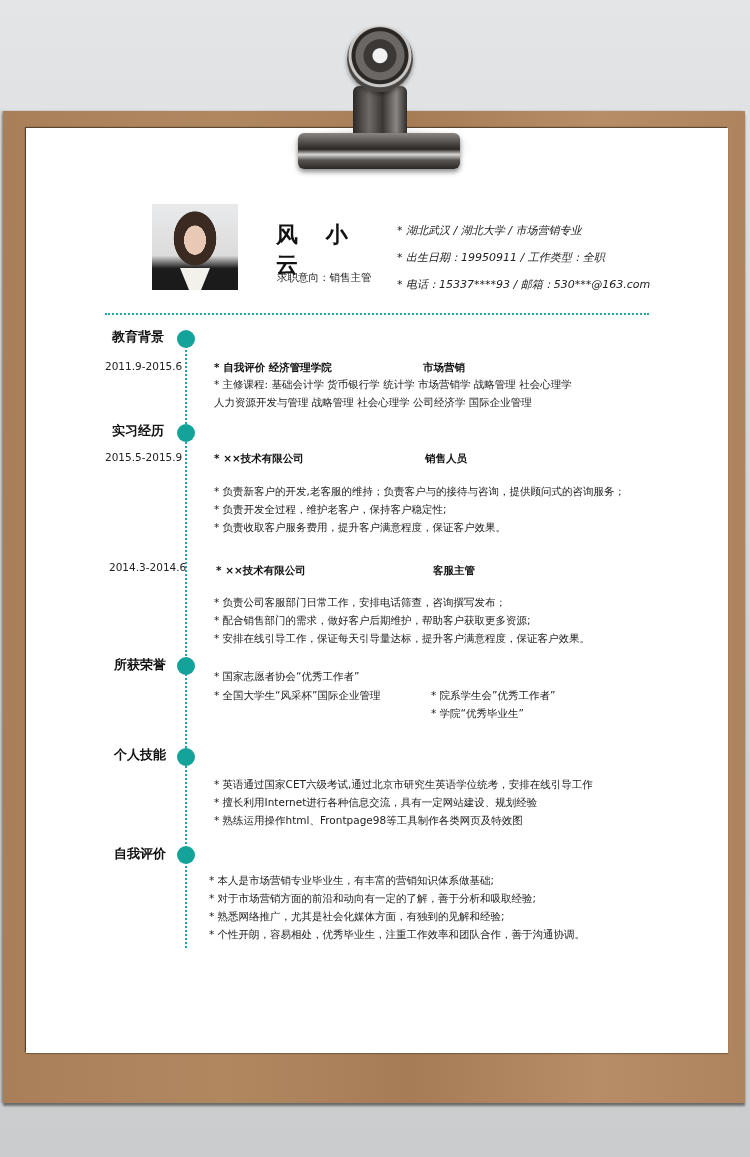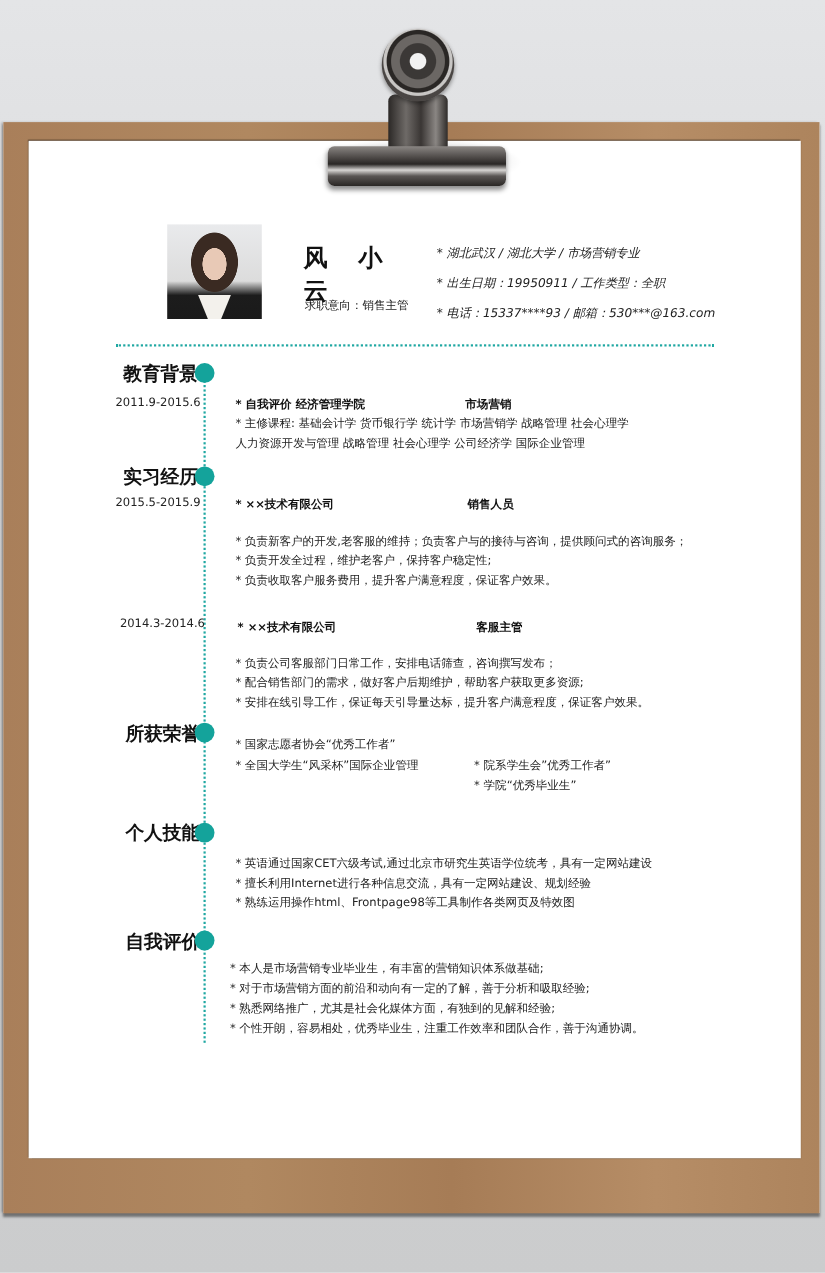--- a/index.html
+++ b/index.html
@@ -70,21 +70,21 @@
   
   .tline {
     position: absolute; left: 185px; top: 346px; width: 0; height: 602px;
     border-left: 2px dotted #1fa7a2;
   }
   .dot {
     position: absolute; left: 177px; width: 18px; height: 18px; border-radius: 50%;
     background: #14a39b;
   }
   .sec-title {
-    position: absolute; left: 112px; font-size: 17px; font-weight: bold; color: #111; white-space: nowrap;
+    position: absolute; left: 112px; font-size: 13px; font-weight: bold; color: #111; white-space: nowrap;
   }
   .date { position: absolute; left: 105px; font-size: 10.5px; color: #222; white-space: nowrap; }
   .line { position: absolute; font-size: 10.5px; color: #222; white-space: nowrap; }
   .bold { font-weight: bold; color: #111; }
 </style>
 </head>
 <body>
 
 <div class="board"></div>
 <div class="paper"></div>
@@ -133,21 +133,21 @@
 
 <div class="sec-title" style="top:656px;left:114px">所获荣誉</div>
 <div class="dot" style="top:657px"></div>
 <div class="line" style="left:214px;top:689px">*  全国大学生“风采杯”国际企业管理</div>
 <div class="line" style="left:431px;top:689px">*  院系学生会”优秀工作者”</div>
 <div class="line" style="left:214px;top:670px">*  国家志愿者协会“优秀工作者”</div>
 <div class="line" style="left:431px;top:707px">*  学院“优秀毕业生”</div>
 
 <div class="sec-title" style="top:746px;left:114px">个人技能</div>
 <div class="dot" style="top:748px"></div>
-<div class="line" style="left:214px;top:778px">*  英语通过国家CET六级考试,通过北京市研究生英语学位统考，具有一定网站建设</div>
+<div class="line" style="left:214px;top:778px">*  英语通过国家CET六级考试,通过北京市研究生英语学位统考，安排在线引导工作</div>
 <div class="line" style="left:214px;top:796px">*  擅长利用Internet进行各种信息交流，具有一定网站建设、规划经验</div>
 <div class="line" style="left:214px;top:814px">*  熟练运用操作html、Frontpage98等工具制作各类网页及特效图</div>
 
 <div class="sec-title" style="top:845px;left:114px">自我评价</div>
 <div class="dot" style="top:846px"></div>
 <div class="line" style="left:209px;top:874px">*  本人是市场营销专业毕业生，有丰富的营销知识体系做基础;</div>
 <div class="line" style="left:209px;top:892px">*  对于市场营销方面的前沿和动向有一定的了解，善于分析和吸取经验;</div>
 <div class="line" style="left:209px;top:910px">*  熟悉网络推广，尤其是社会化媒体方面，有独到的见解和经验;</div>
 <div class="line" style="left:209px;top:928px">*  个性开朗，容易相处，优秀毕业生，注重工作效率和团队合作，善于沟通协调。</div>
 

